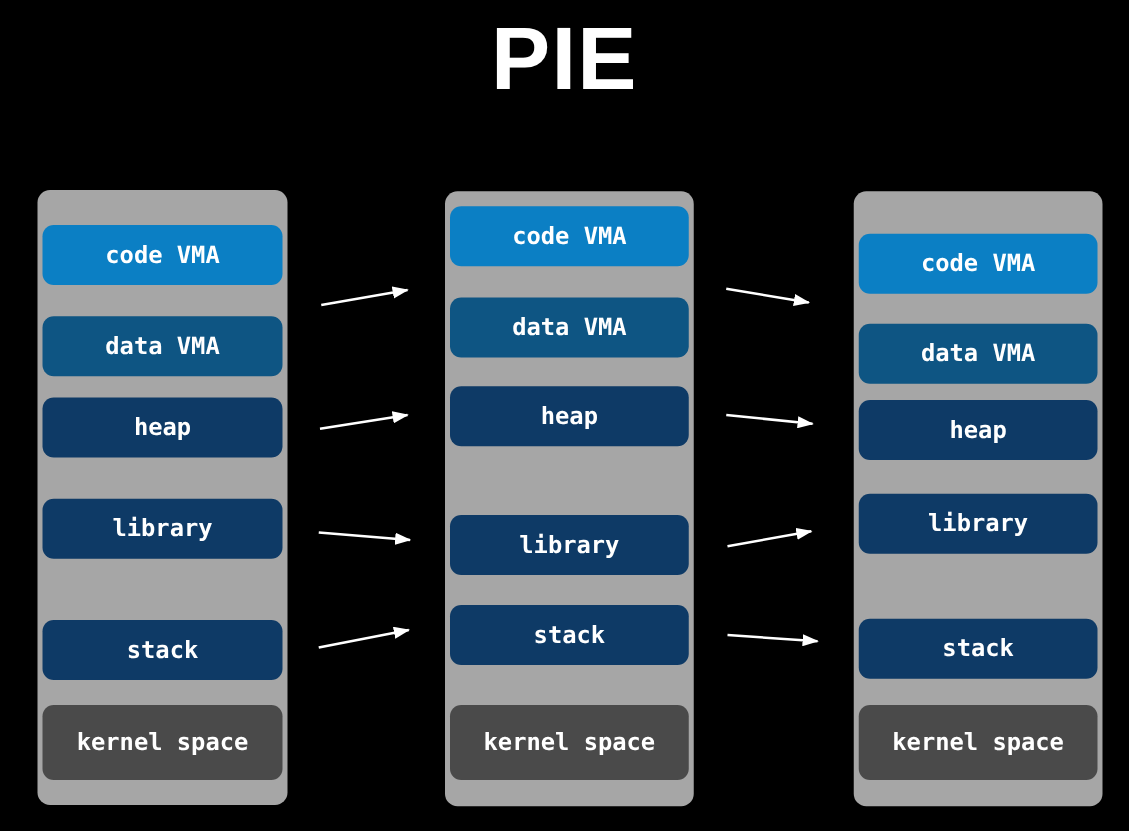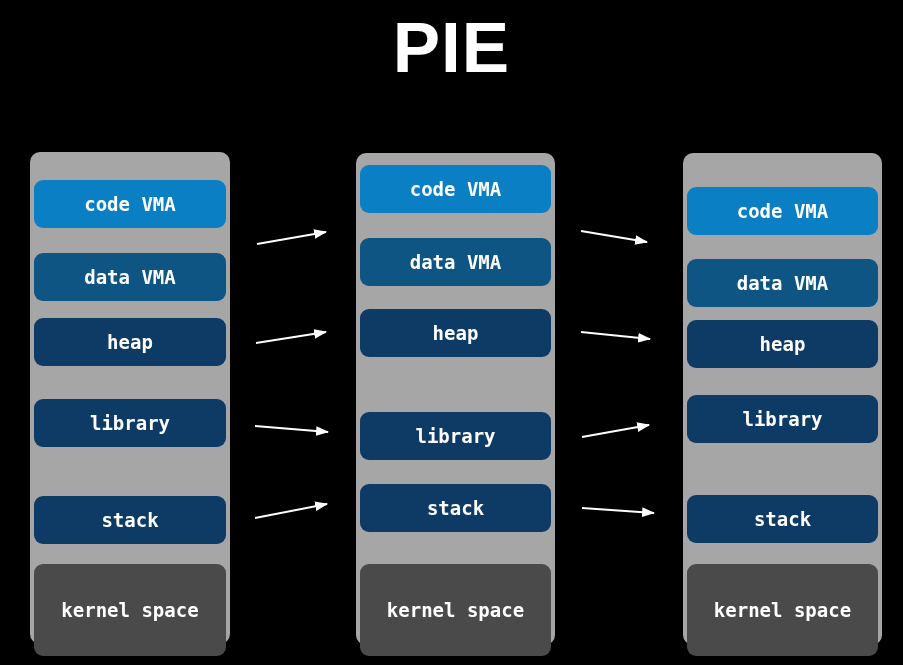--- a/index.html
+++ b/index.html
@@ -17,21 +17,21 @@
     position:absolute;width:200px;height:492px;border-radius:10px;
   }
   .c1{left:30px;top:152px;}
   .c2{left:356px;top:153px;width:199px;}
   .c3{left:683px;top:153px;width:199px;}
   .blk{
     position:absolute;left:4px;right:4px;height:48px;border-radius:9px;
     display:flex;align-items:center;justify-content:center;
     color:#fff;font-weight:700;font-size:19px;white-space:nowrap;
   }
-  .b-kernel{height:92px;}
+  .b-kernel{height:60px;}
   
   .c1 .b-code{top:28px}  .c1 .b-data{top:101px} .c1 .b-heap{top:166px}
   .c1 .b-lib{top:247px}  .c1 .b-stack{top:344px} .c1 .b-kernel{top:412px}
   
   .c2 .b-code{top:12px}  .c2 .b-data{top:85px}  .c2 .b-heap{top:156px}
   .c2 .b-lib{top:259px}  .c2 .b-stack{top:331px} .c2 .b-kernel{top:411px}
   
   .c3 .b-code{top:34px}  .c3 .b-data{top:106px} .c3 .b-heap{top:167px}
   .c3 .b-lib{top:242px}  .c3 .b-stack{top:342px} .c3 .b-kernel{top:411px}
   .arrows{position:absolute;left:0;top:0;pointer-events:none;}

